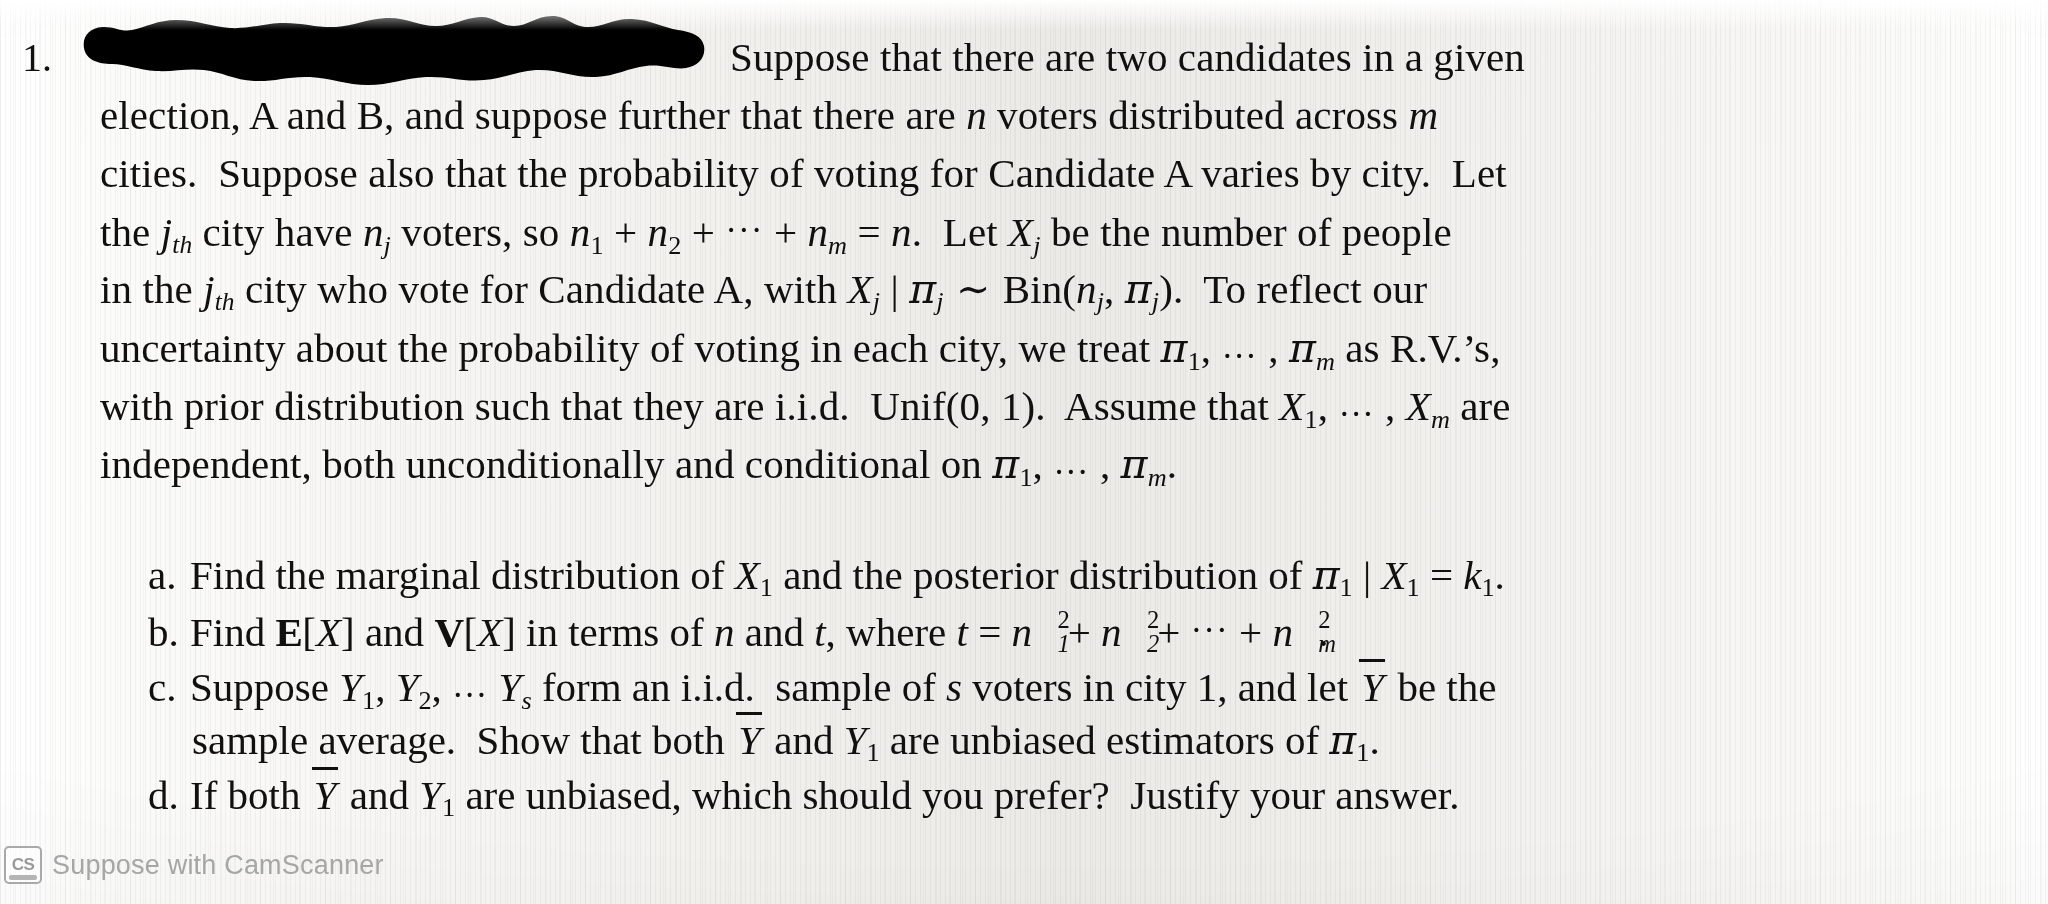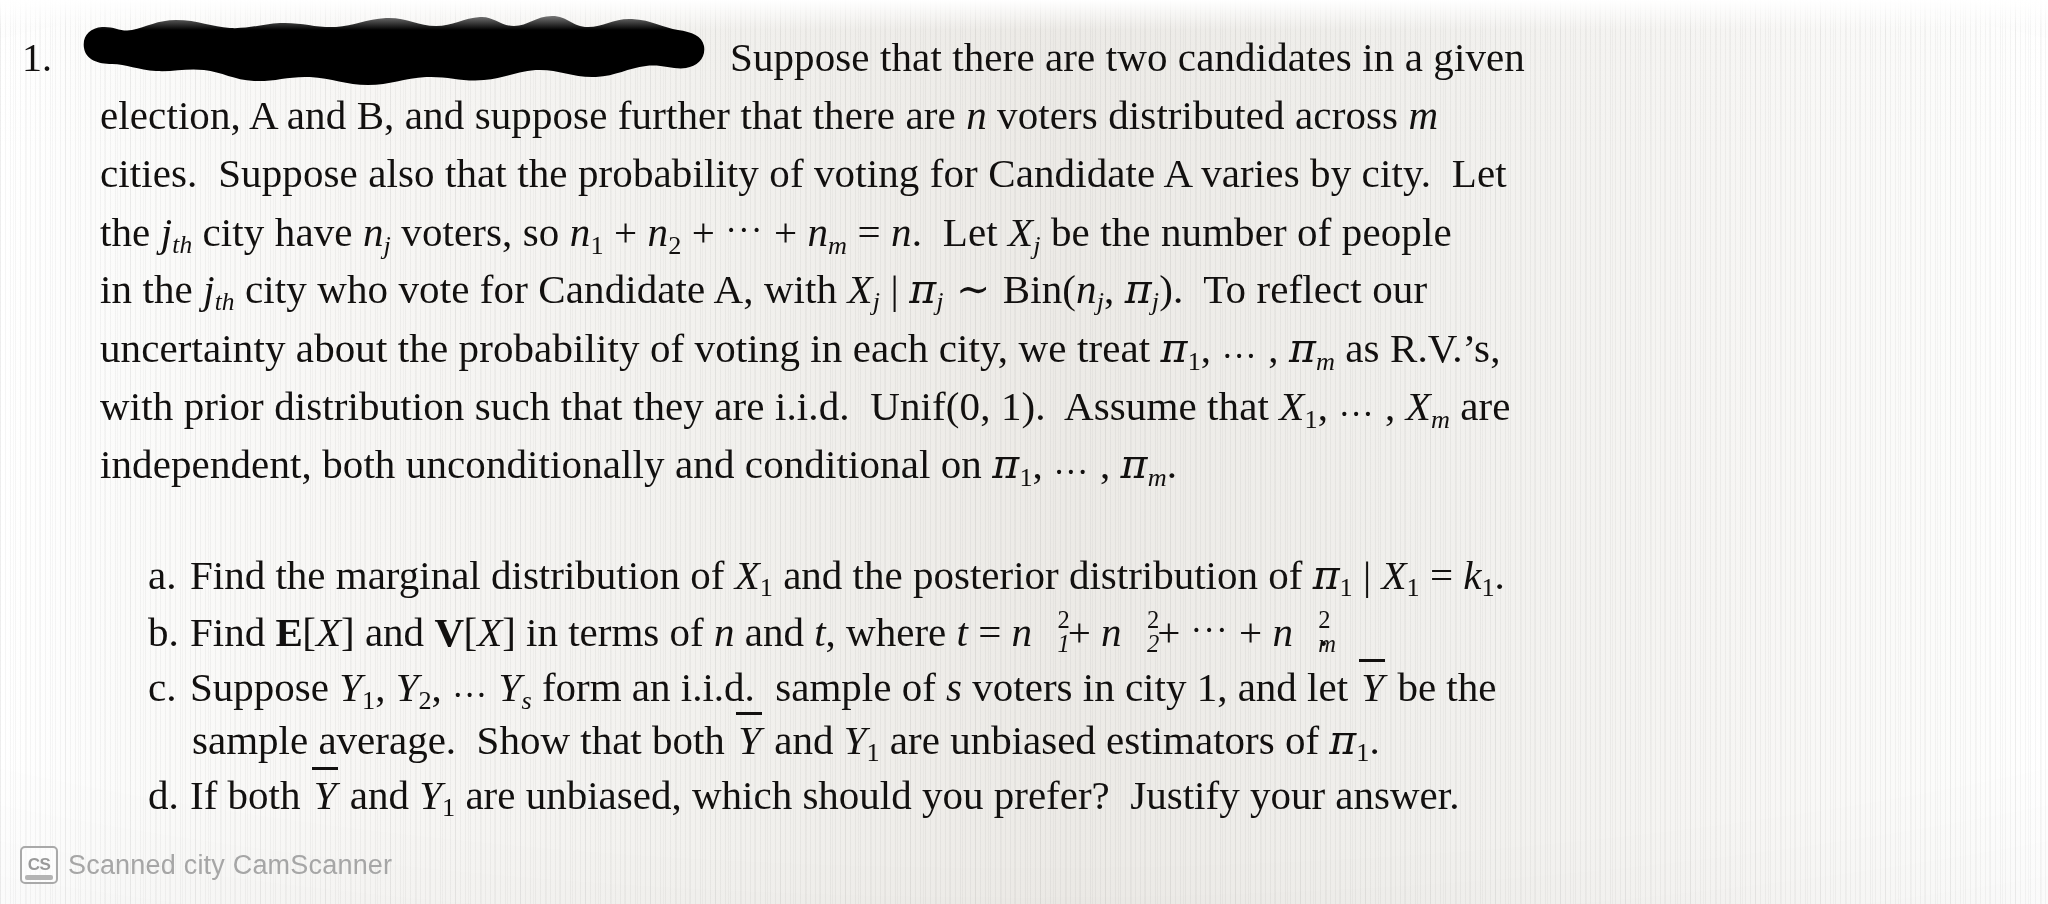--- a/index.html
+++ b/index.html
@@ -104,21 +104,21 @@
 
   
   #redaction{
     position:absolute;left:80px;top:14px;width:626px;height:72px;
     pointer-events:none;
   }
   #redaction svg{display:block;}
 
   
   .watermark{
-    position:absolute;left:20px;top:846px;display:flex;align-items:center;gap:10px;
+    position:absolute;left:4px;top:846px;display:flex;align-items:center;gap:10px;
     font-family:"Liberation Sans","DejaVu Sans",sans-serif;
   }
   .cs-badge{
     width:34px;height:34px;border-radius:5px;border:2.5px solid #a9a9a9;
     display:flex;align-items:center;justify-content:center;
     font-size:17px;font-weight:700;color:#9a9a9a;letter-spacing:-0.5px;
     font-family:"Liberation Sans","DejaVu Sans",sans-serif;
     background:rgba(255,255,255,.5);
     position:relative;
   }
@@ -206,16 +206,16 @@
         C58,56 46,50 32,50
         C18,50 6,46 4,34 Z"></path>
     </svg>
   </div>
 
   <div id="vignette"></div>
   <div id="topshade"></div>
 
   <div class="watermark">
     <div class="cs-badge">CS</div>
-    <div class="cs-text">Scanned city CamScanner</div>
+    <div class="cs-text">Suppose with CamScanner</div>
   </div>
 
 </div>
 
 </body></html>

